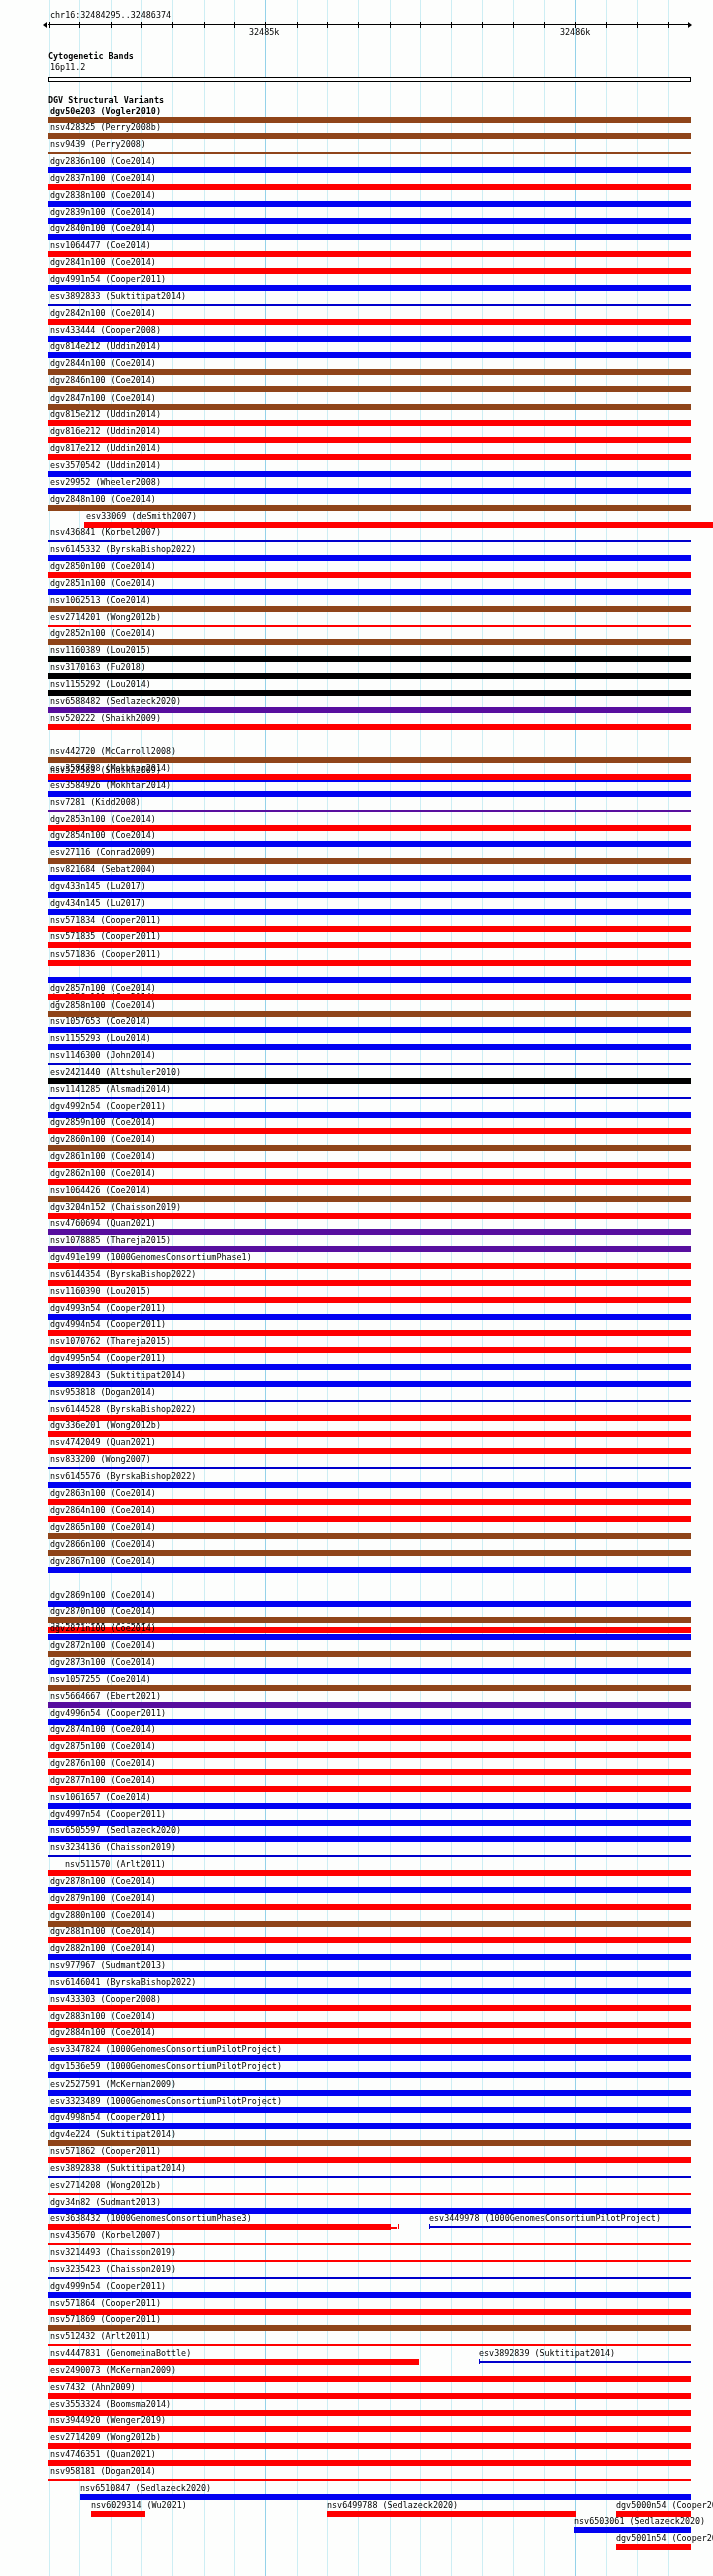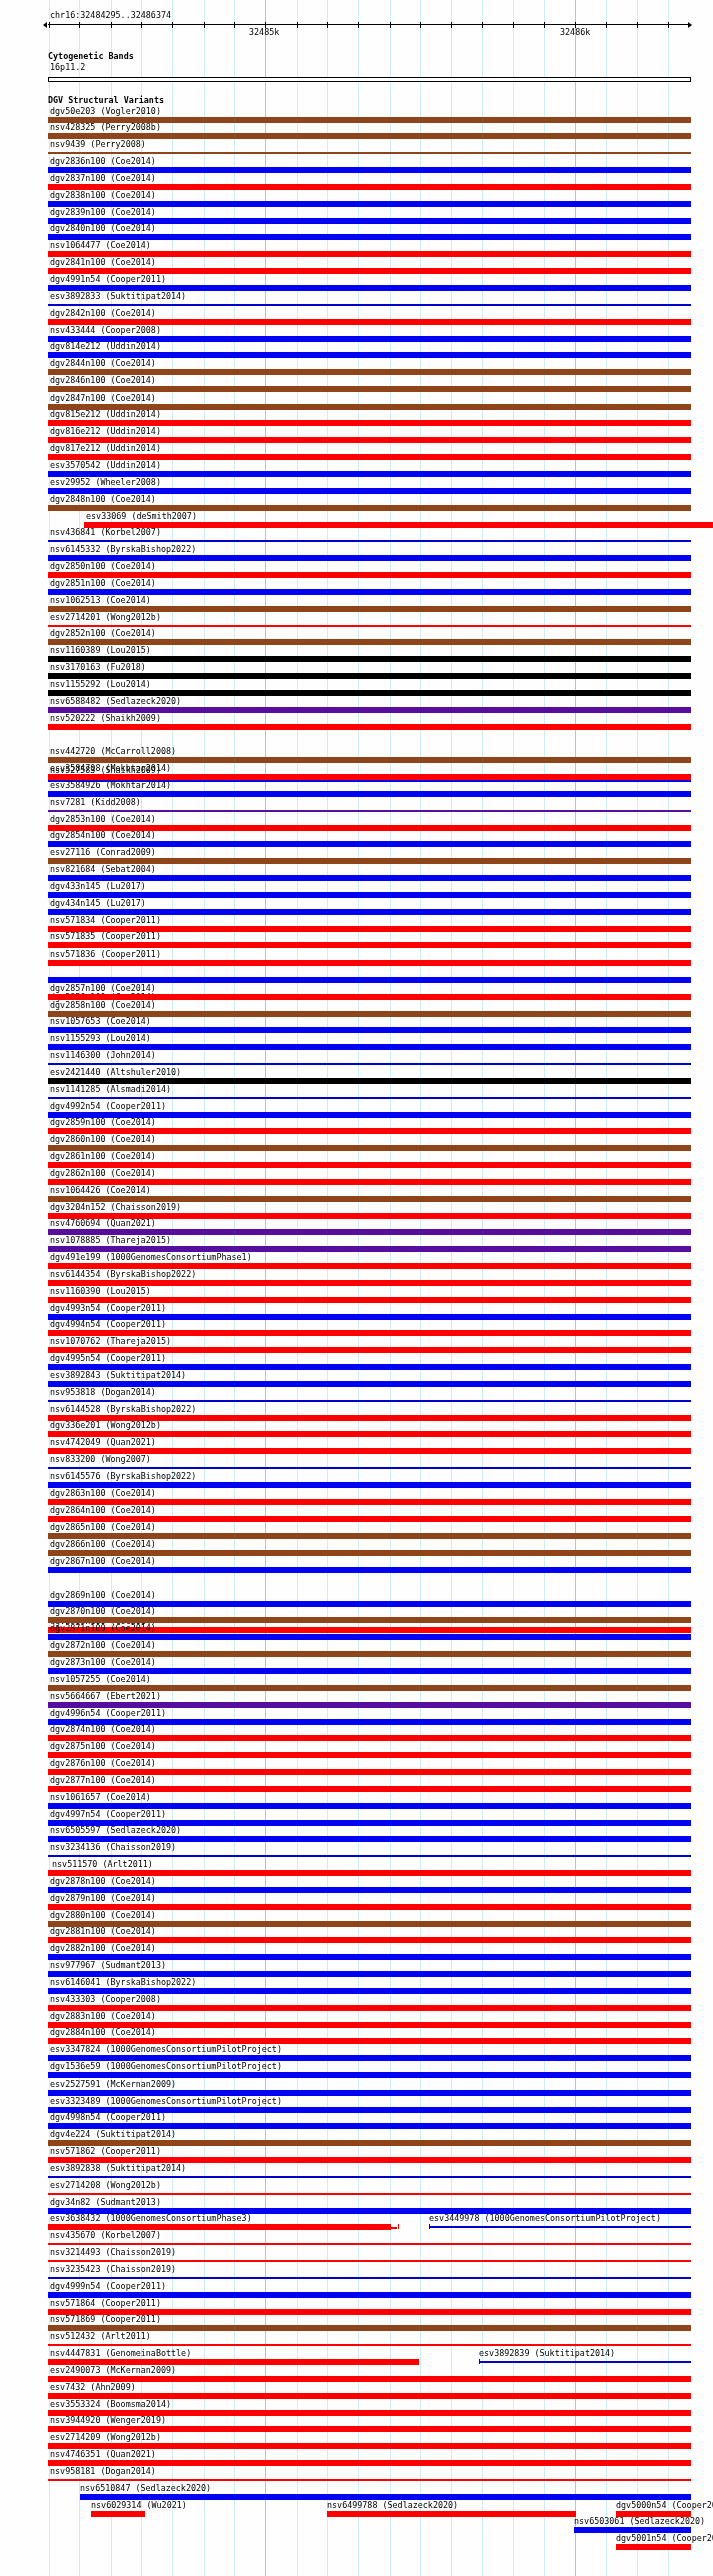--- a/index.html
+++ b/index.html
@@ -88,21 +88,21 @@
   </div>
 
   <div class="txt bold" style="left:48px;top:52px;">Cytogenetic Bands</div>
   <div class="txt" style="left:50px;top:63px;">16p11.2</div>
   <div class="band-box" style="left:48px;top:77px;width:643px;height:4.8px;"></div>
 
   <div class="txt bold" style="left:48px;top:96px;">DGV Structural Variants</div>
 
   <div id="rows">
       <div class="variant-row" style="top: 107px;">
-        <div class="feature-label" style="left: 50px;">dgv50e203 (Vogler2010)</div>
+        <div class="feature-label" style="left: 50px; font-weight: bold;">dgv50e203 (Vogler2010)</div>
         <div class="feature-bar" style="left: 48px; width: 643px; background: rgb(143, 68, 25);"></div>
       </div>
       <div class="variant-row" style="top: 123px;">
         <div class="feature-label" style="left: 50px;">nsv428325 (Perry2008b)</div>
         <div class="feature-bar" style="left: 48px; width: 643px; background: rgb(143, 68, 25);"></div>
       </div>
       <div class="variant-row" style="top: 140px;">
         <div class="feature-label" style="left: 50px;">nsv9439 (Perry2008)</div>
         <div class="feature-bar thin" style="left: 48px; width: 643px; background: rgb(143, 68, 25);"></div>
       </div>
@@ -504,21 +504,21 @@
       </div>
       <div class="variant-row" style="top: 1826px;">
         <div class="feature-label" style="left: 50px;">nsv6505597 (Sedlazeck2020)</div>
         <div class="feature-bar" style="left: 48px; width: 643px; background: rgb(2, 2, 242);"></div>
       </div>
       <div class="variant-row" style="top: 1843px;">
         <div class="feature-label" style="left: 50px;">nsv3234136 (Chaisson2019)</div>
         <div class="feature-bar thin" style="left: 48px; width: 643px; background: rgb(0, 0, 204);"></div>
       </div>
       <div class="variant-row" style="top: 1860px;">
-        <div class="feature-label" style="left: 52px;">nsv511570 (Arlt2011)</div>
+        <div class="feature-label" style="left: 65px;">nsv511570 (Arlt2011)</div>
         <div class="feature-bar" style="left: 48px; width: 643px; background: rgb(255, 0, 0);"></div>
       </div>
       <div class="variant-row" style="top: 1877px;">
         <div class="feature-label" style="left: 50px;">dgv2878n100 (Coe2014)</div>
         <div class="feature-bar" style="left: 48px; width: 643px; background: rgb(2, 2, 242);"></div>
       </div>
       <div class="variant-row" style="top: 1894px;">
         <div class="feature-label" style="left: 50px;">dgv2879n100 (Coe2014)</div>
         <div class="feature-bar" style="left: 48px; width: 643px; background: rgb(255, 0, 0);"></div>
       </div>

